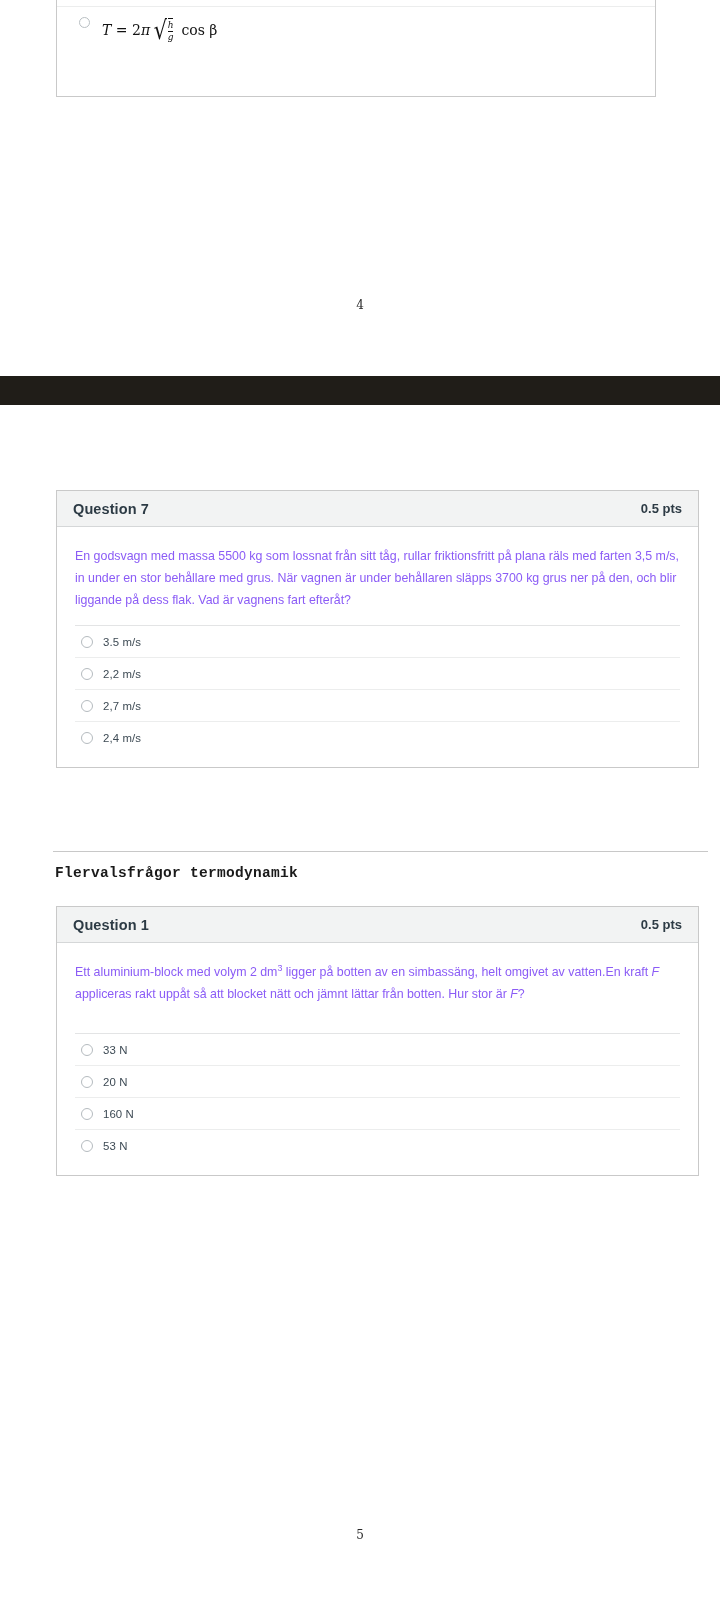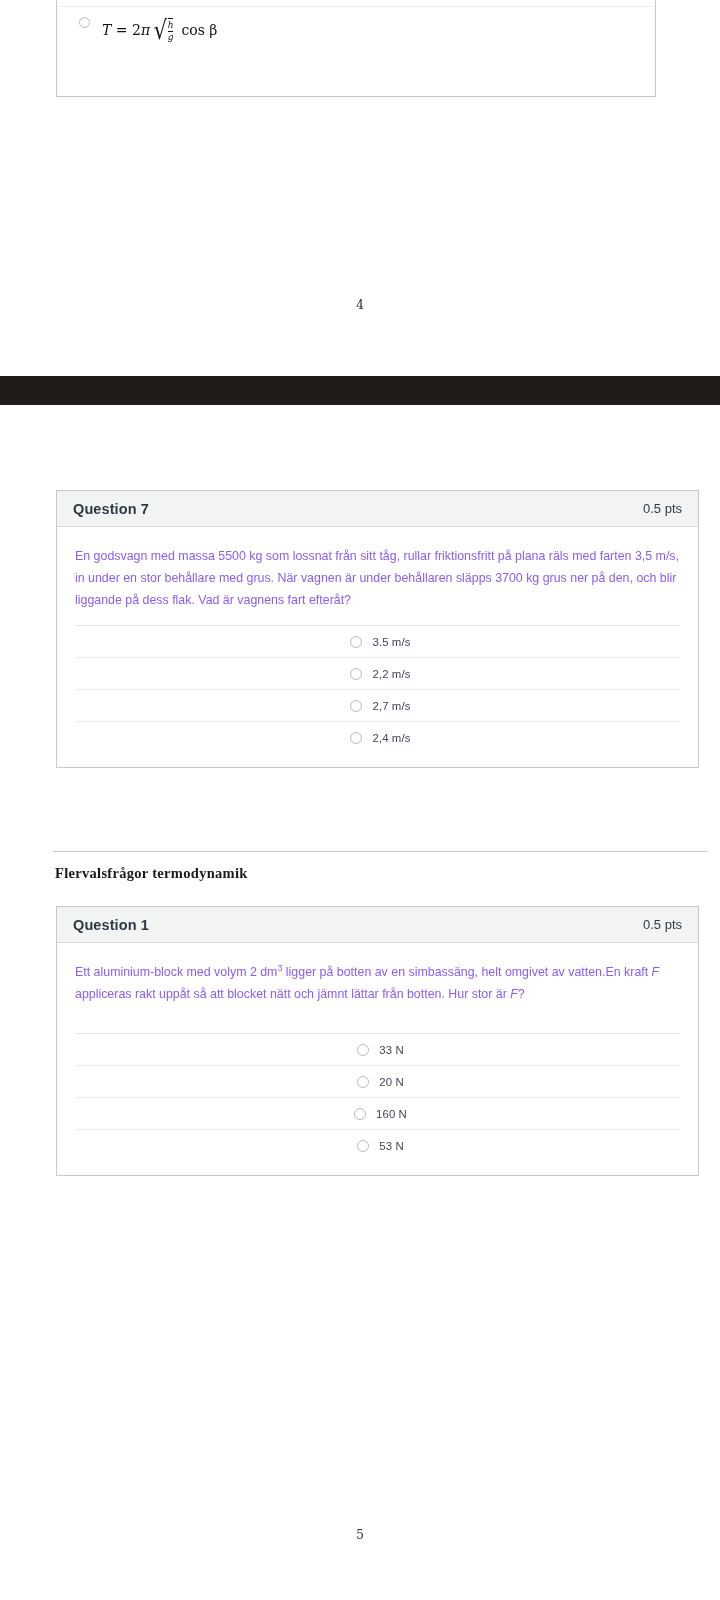--- a/index.html
+++ b/index.html
@@ -35,21 +35,21 @@
     box-sizing: border-box;
   }
   .qcard-title {
     font-size: 14.5px;
     font-weight: 700;
     color: #2d3b45;
     letter-spacing: .1px;
   }
   .qcard-points {
     font-size: 13px;
-    font-weight: 400;
+    font-weight: 700;
     color: #2d3b45;
   }
   .qcard-body {
     padding: 18px 18px 0 18px;
   }
   .qtext {
     font-size: 12.4px;
     line-height: 1.78;
     color: #8b5cf6;
     margin: 0;
@@ -58,21 +58,20 @@
   .qtext i { font-style: italic; }
 
   
   .answers { margin-top: 14px; }
   .answer-row {
     display: flex;
     align-items: center;
     height: 31px;
     border-top: 1px solid #eceded;
     padding-left: 6px;
-    justify-content: center;
   }
   .answer-row:first-child { border-top: 1px solid #e3e4e5; }
   .radio {
     width: 10px;
     height: 10px;
     border: 1px solid #b5bbbf;
     border-radius: 50%;
     background: #fff;
     flex: 0 0 auto;
     margin-right: 10px;
@@ -173,21 +172,21 @@
     left: 53px;
     top: 851px;
     width: 655px;
     height: 1px;
     background: #c8c8c8;
   }
   #section-heading {
     position: absolute;
     left: 55px;
     top: 865px;
-    font-family: Liberation Serif, serif;
+    font-family: Liberation Mono, monospace;
     font-size: 14.5px;
     font-weight: 700;
     color: #1a1a1a;
     letter-spacing: .3px;
   }
 </style>
 </head>
 <body>
 
 <div id="top-card">

